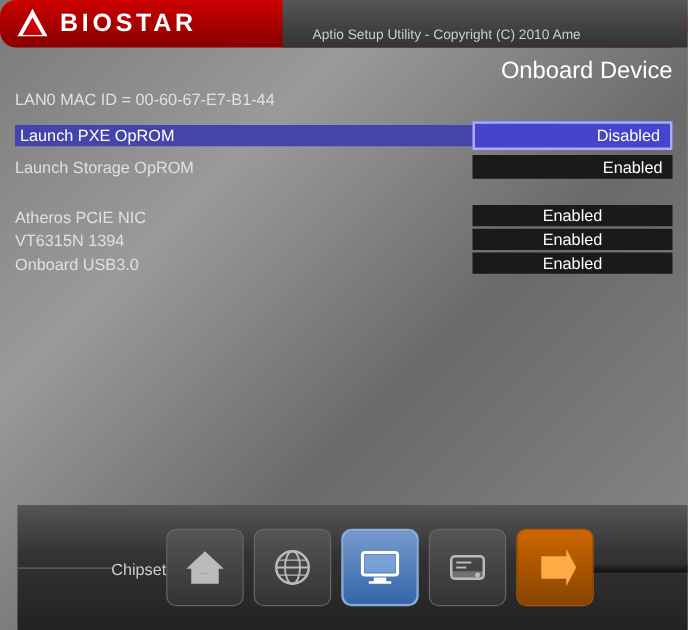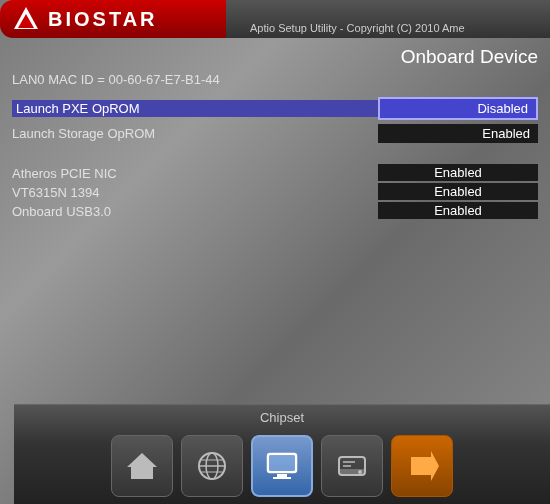--- a/index.html
+++ b/index.html
@@ -157,21 +157,21 @@
       padding: 1px 8px;
       background: #1a1a1a;
       color: #ffffff;
     }
 
     
     .bottom-nav {
       height: 100px;
       background: linear-gradient(to bottom, #555 0%, #333 40%, #222 100%);
       display: flex;
-      flex-direction: column;
+      flex-direction: row;
       align-items: center;
       margin-left: 14px;
     }
 
     .chipset-label {
       color: #cccccc;
       font-size: 13px;
       font-family: Arial, sans-serif;
       padding: 6px 0 4px 0;
     }

